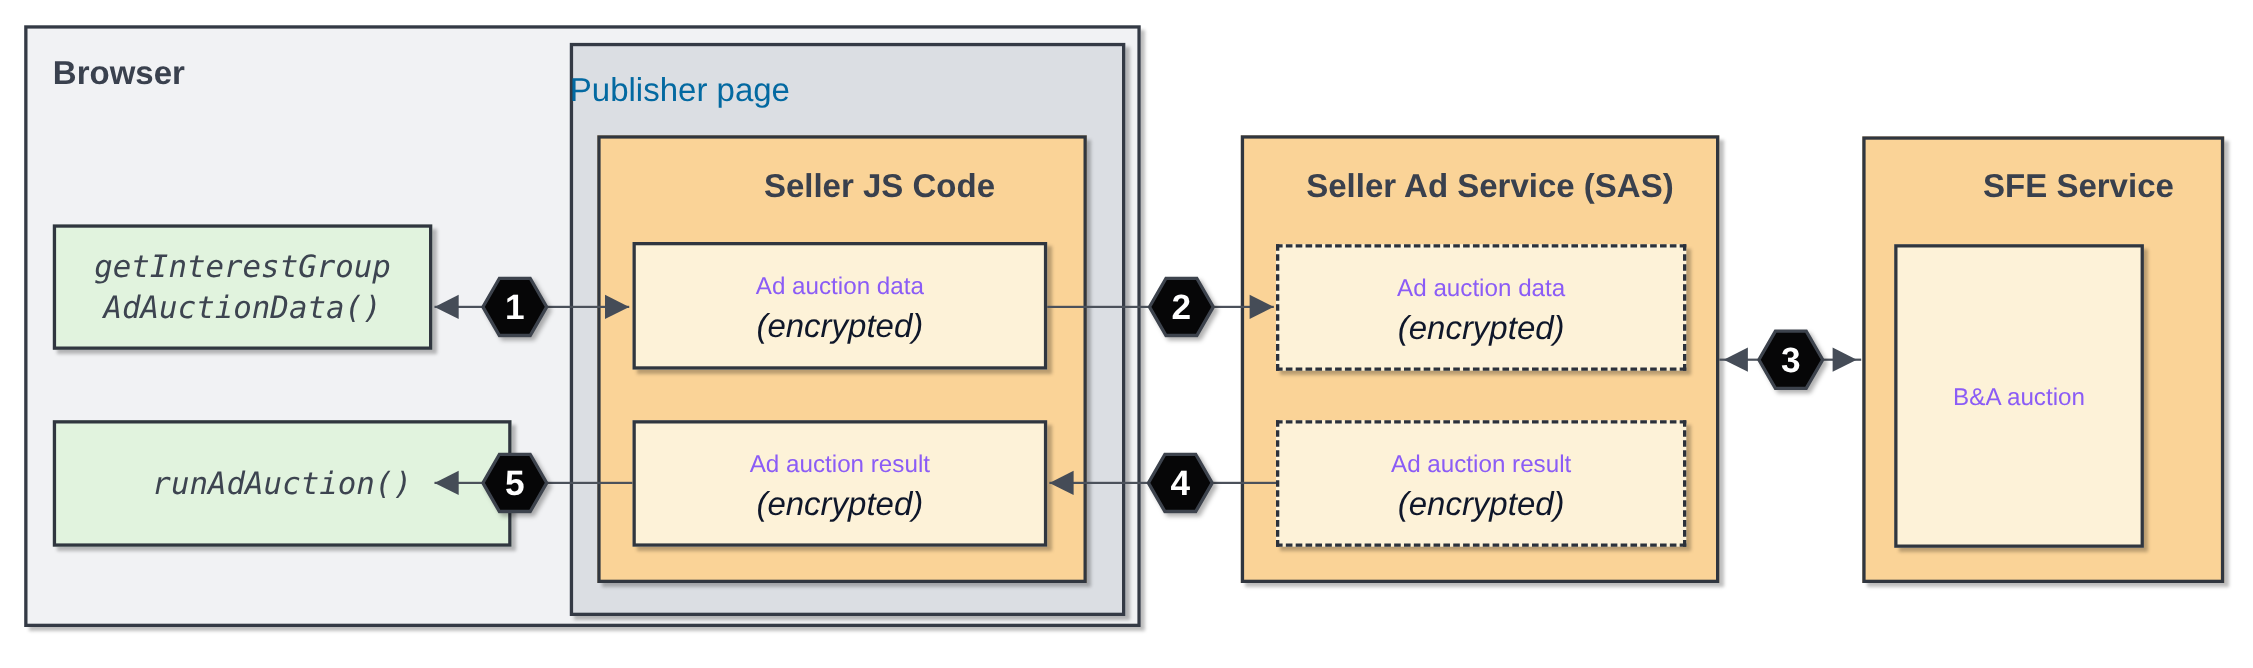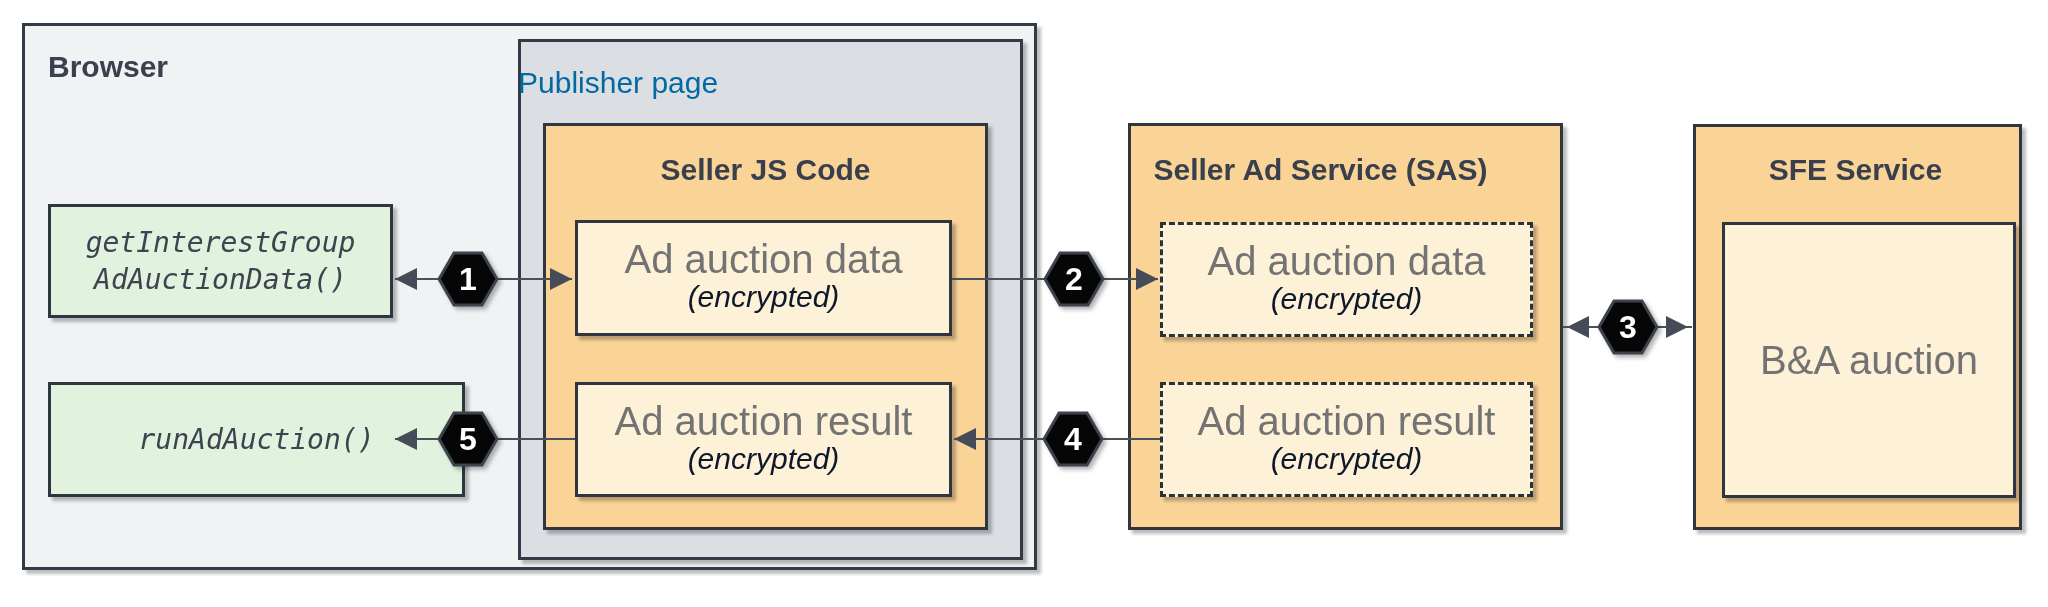--- a/index.html
+++ b/index.html
@@ -12,41 +12,41 @@
 
   .browser-box{left:22px;top:23px;width:1015px;height:547px;background:#f1f2f4;border:3px solid #343a45;}
   .publisher-box{left:518px;top:39px;width:505px;height:521px;background:#dbdee3;border:3px solid #343a45;}
   .seller-js-box{left:543px;top:123px;width:445px;height:407px;background:#fad397;border:3px solid #30363f;}
   .sas-box{left:1128px;top:123px;width:435px;height:407px;background:#fad397;border:3px solid #30363f;}
   .sfe-box{left:1693px;top:124px;width:329px;height:406px;background:#fad397;border:3px solid #30363f;}
 
   .label{position:absolute;white-space:pre;}
   .browser-label{left:48px;top:50px;font-size:30px;font-weight:bold;color:#3a414e;}
   .publisher-label{left:518px;top:66px;width:505px;text-align:left;font-size:30px;color:#0369a1;}
-  .box-title{position:absolute;top:153px;text-align:center;font-size:30px;font-weight:bold;color:#39404d;}
+  .box-title{position:absolute;top:153px;text-align:center;font-size:30px;font-weight:bold;color:#39404d;margin-left:34px;}
   .seller-js-title{left:543px;width:445px;}
   .sas-title{left:1128px;width:385px;}
   .sfe-title{left:1693px;width:325px;}
 
   .node{position:absolute;box-sizing:border-box;display:flex;flex-direction:column;
         align-items:center;justify-content:center;text-align:center;}
   .green-node{background:#e1f3de;border:3px solid #30363f;}
   .g1{left:48px;top:204px;width:345px;height:114px;}
   .g2{left:48px;top:382px;width:417px;height:115px;}
   .mono-line{font-family:"DejaVu Sans Mono",monospace;font-style:italic;font-size:28px;
              line-height:37px;color:#3d4450;}
 
   .cream-node{background:#fdf2d8;border:3px solid #30363f;}
   .dash-node{background:#fdf2d8;border:3px dashed #2b313b;}
   .c1{left:575px;top:220px;width:377px;height:116px;}
   .c2{left:575px;top:382px;width:377px;height:115px;}
   .d1{left:1160px;top:222px;width:373px;height:115px;}
   .d2{left:1160px;top:382px;width:373px;height:115px;}
-  .ba-node{left:1722px;top:222px;width:294px;height:276px;background:#fdf2d8;border:3px solid #30363f;}
-  .node-line1{font-size:40px;line-height:37px;color:#737373;}
+  .ba-node{left:1722px;top:222px;width:227px;height:276px;background:#fdf2d8;border:3px solid #30363f;}
+  .node-line1{font-size:22px;line-height:37px;color:#8b5cf6;}
   .node-line2{font-size:30px;line-height:37px;color:#0f172a;font-style:italic;text-align:right;}
 
   .cline{position:absolute;height:2px;background:#4b515b;}
   .ah{position:absolute;width:0;height:0;border-top:11px solid transparent;border-bottom:11px solid transparent;}
   .ah-left{border-right:22px solid #454c57;}
   .ah-right{border-left:22px solid #454c57;}
 
   .hex{position:absolute;width:62px;height:56px;filter:drop-shadow(3px 3px 2px rgba(0,0,0,0.3));}
   .hex svg{position:absolute;left:0;top:0;}
   .hex-num{position:absolute;left:0;top:0;width:62px;height:56px;display:flex;align-items:center;

